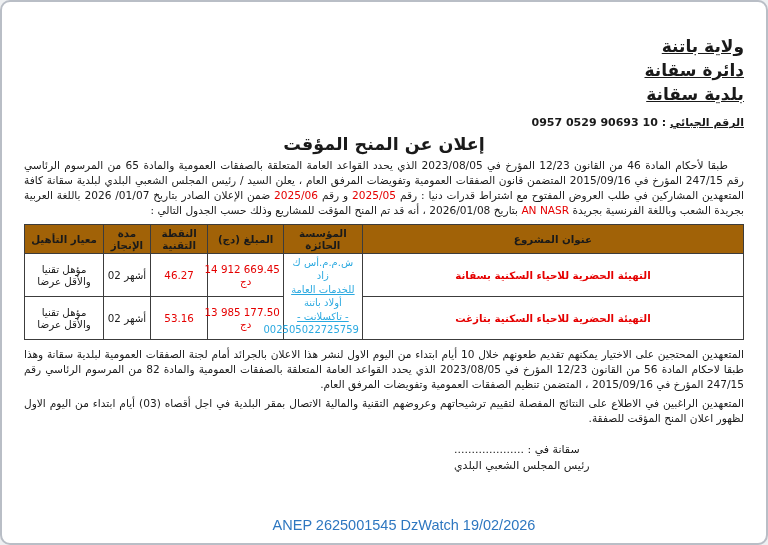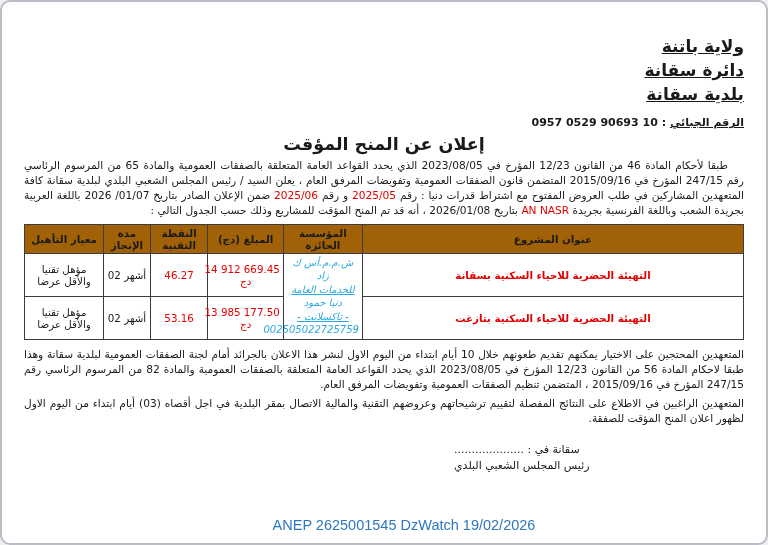--- a/index.html
+++ b/index.html
@@ -26,21 +26,21 @@
   th, td { border:1px solid #3c3c3c; padding:2px 3px; text-align:center; vertical-align:middle; }
   th { background:#a16207; font-weight:bold; height:22px; }
   td { height:41px; }
   .col-project { width:53%; }
   .col-company { width:11%; }
   .col-amount  { width:10.5%; }
   .col-score   { width:8%; }
   .col-duration{ width:6.5%; }
   .col-criteria{ width:11%; }
   .project-cell { color:#e50000; font-weight:bold; }
-  .company-cell { color:#2aa9e0; font-size:10px; line-height:1.35;font-style:italic; }
+  .company-cell { color:#2aa9e0; font-size:10px; line-height:1.35; }
   .company-cell .u { text-decoration:underline; }
   .amount-cell, .score-cell { color:#e50000; }
   .duration-cell { direction:ltr; }
   .signature { margin-top:16px; font-size:11px; line-height:1.5; text-align:left; direction:rtl; padding-left:430px; }
   .footer {
     position:absolute; bottom:10px; left:0; right:0; text-align:center;
     direction:ltr; font-size:14.5px; color:#2e77c0; font-family:"Liberation Sans","DejaVu Sans",sans-serif;padding-left:40px;
   }
 </style>
 </head>
@@ -81,21 +81,21 @@
         <th>مدة الإنجاز</th>
         <th>معيار التأهيل</th>
       </tr>
     </thead>
     <tbody>
       <tr>
         <td class="project-cell">التهيئة الحضرية للاحياء السكنية بسقانة</td>
         <td class="company-cell" rowspan="2">
           <div>ش.م.م.أس ك زاد</div>
           <div class="u">للخدمات العامة</div>
-          <div>دنيا حمود</div>
+          <div>أولاد باتنة</div>
           <div class="u">- تاكسلانت -</div>
           <div>002505022725759</div>
         </td>
         <td class="amount-cell">14&nbsp;912&nbsp;669.45 دج</td>
         <td class="score-cell">46.27</td>
         <td class="duration-cell">02 أشهر</td>
         <td>مؤهل تقنيا والأقل عرضا</td>
       </tr>
       <tr>
         <td class="project-cell">التهيئة الحضرية للاحياء السكنية بتازغت</td>

